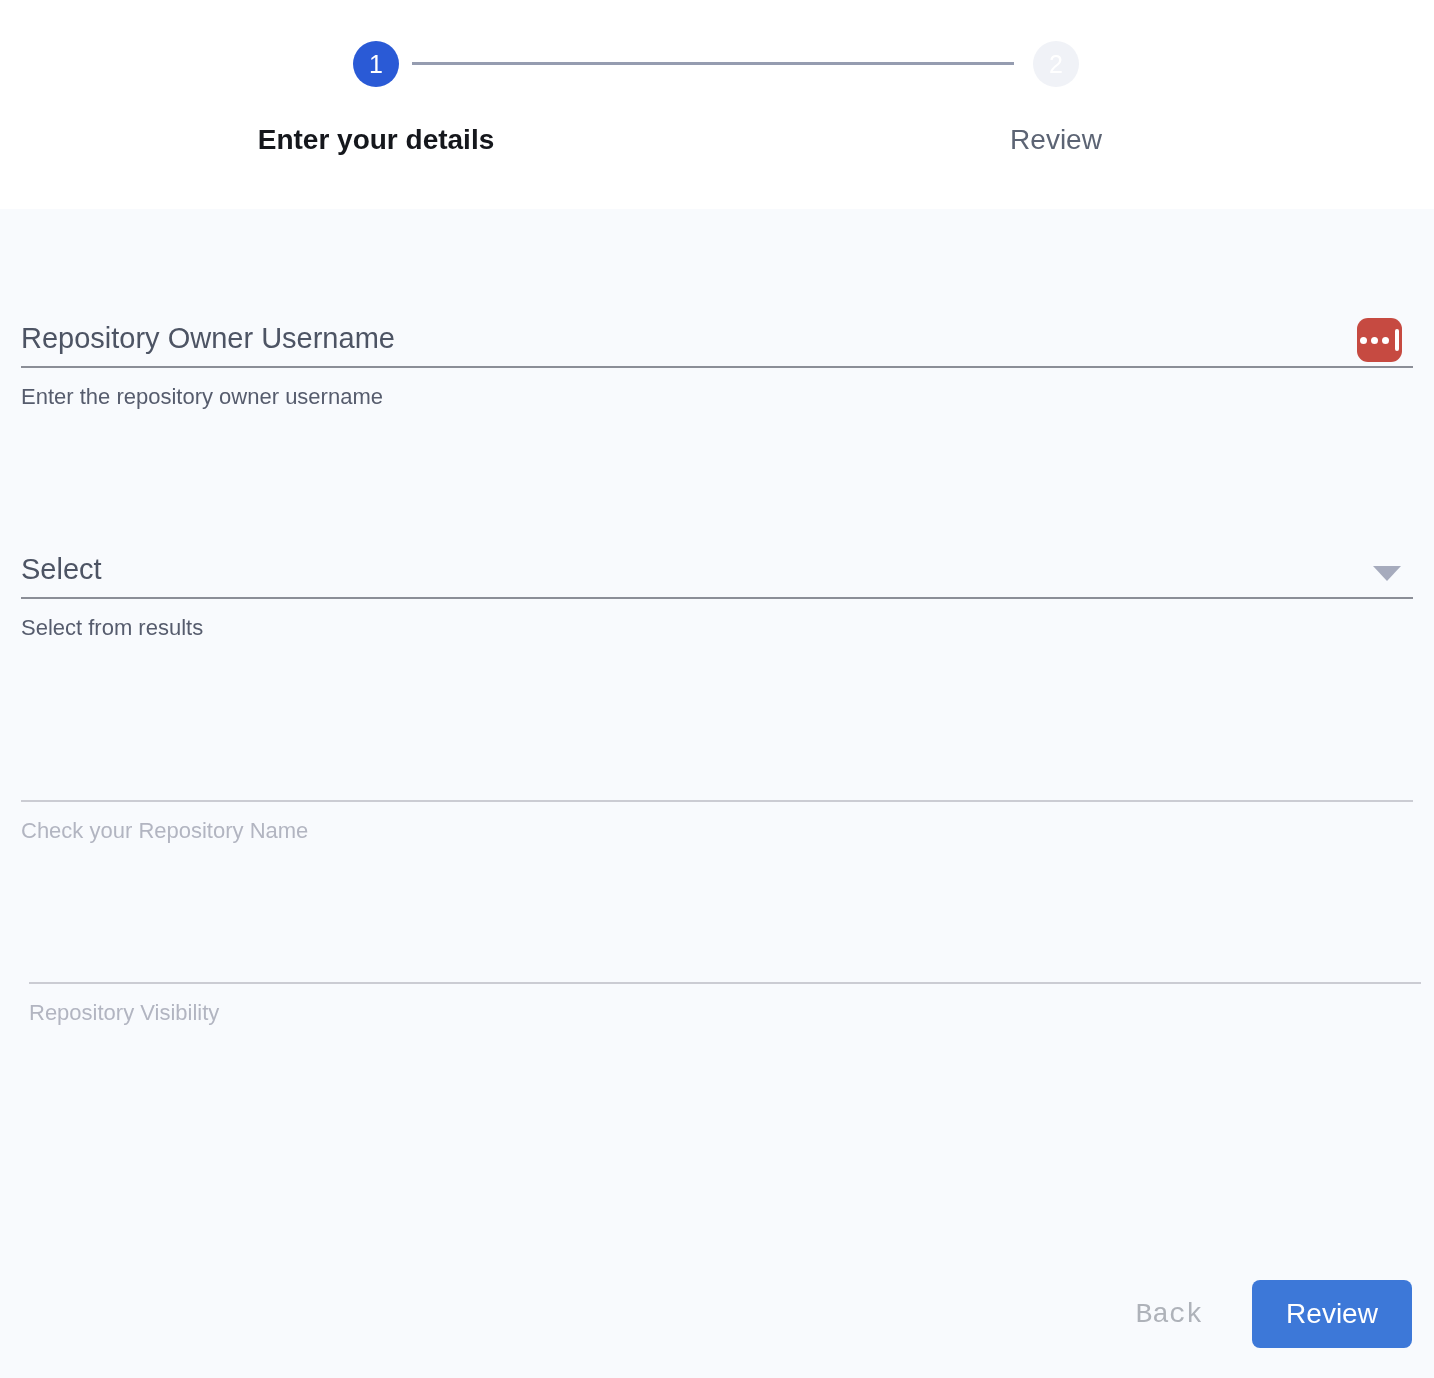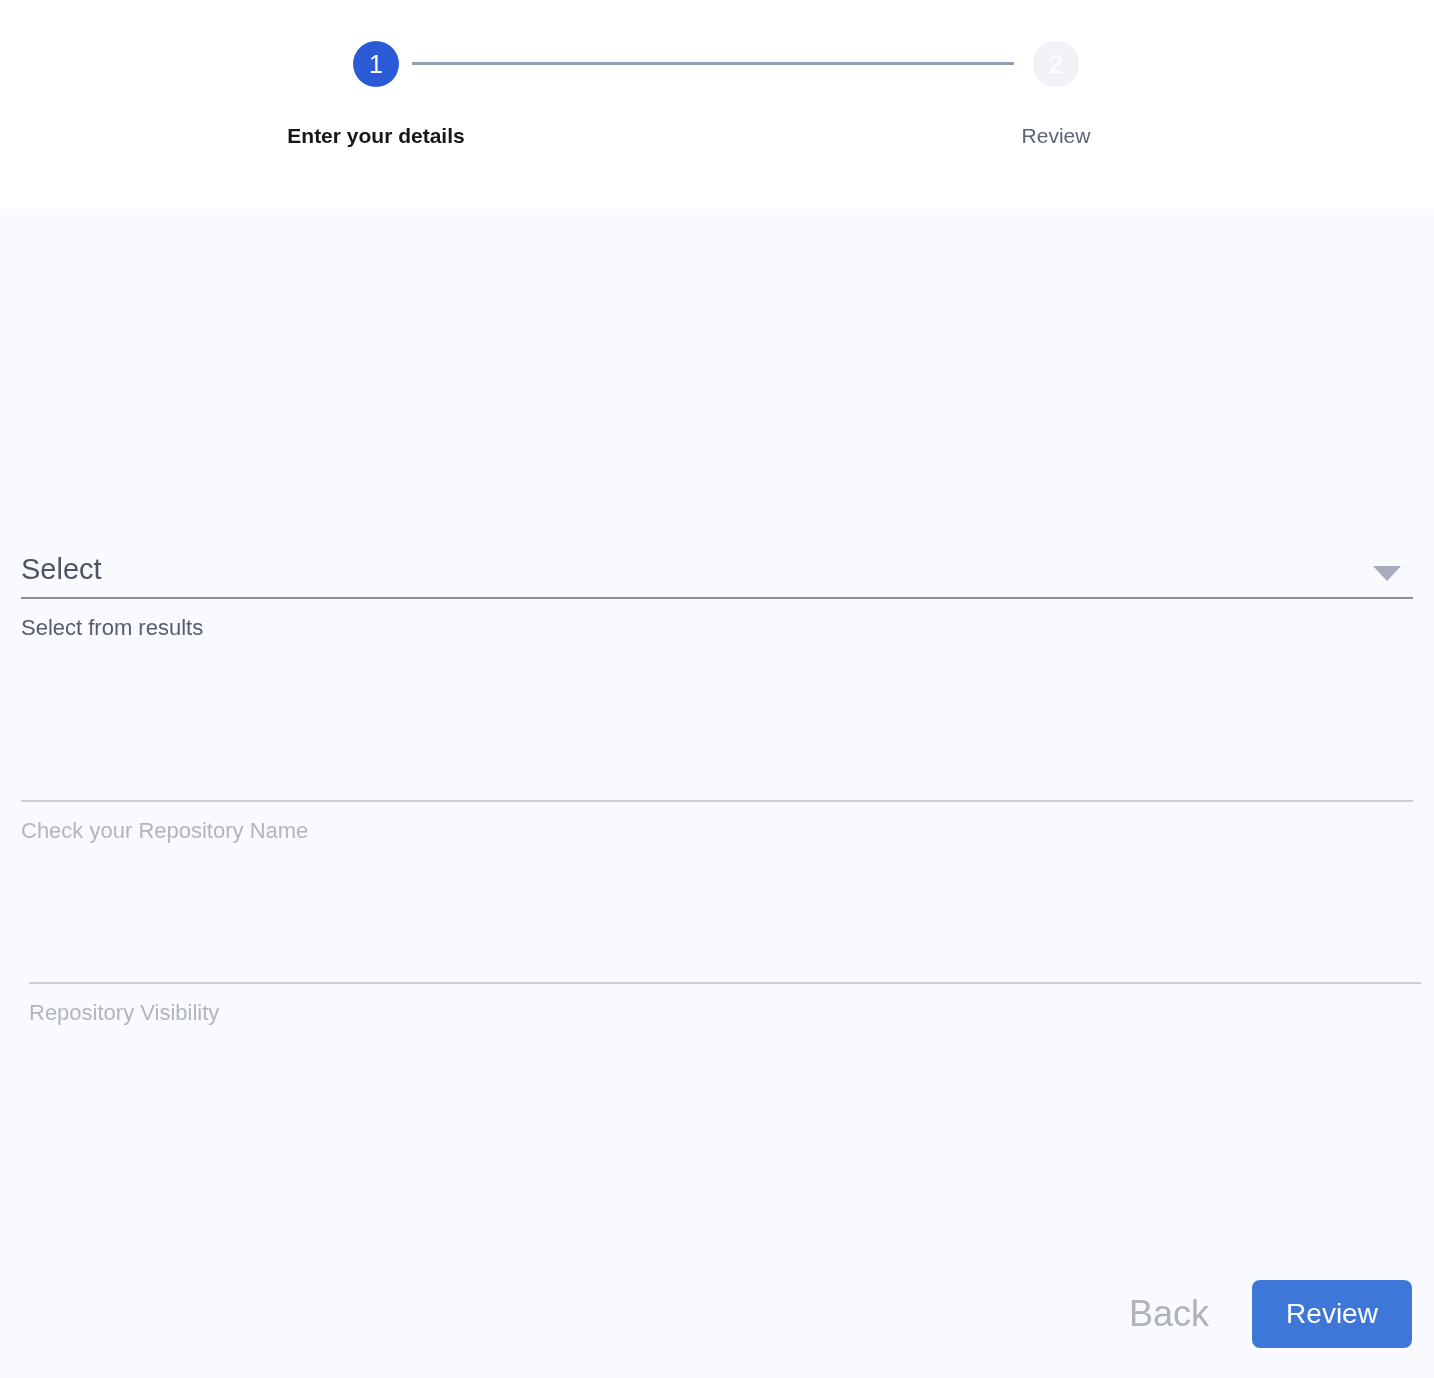--- a/index.html
+++ b/index.html
@@ -15,21 +15,21 @@
   
   .stepper { position: absolute; left: 0; top: 0; width: 1434px; height: 209px; background: #ffffff; }
   .step-circle {
     position: absolute; width: 46px; height: 46px; border-radius: 50%;
     display: flex; align-items: center; justify-content: center;
     font-size: 25px; line-height: 1;
   }
   .step-circle.active { left: 353px; top: 41px; background: #2a5ad6; color: #ffffff; }
   .step-circle.upcoming { left: 1033px; top: 41px; background: #f0f2f7; color: #ffffff; }
   .connector { position: absolute; left: 412px; top: 62px; width: 602px; height: 3px; background: #959cb0; }
-  .step-label { position: absolute; top: 124px; width: 500px; text-align: center; font-size: 21px; }
+  .step-label { position: absolute; top: 124px; width: 500px; text-align: center; font-size: 28px; }
   .step-label.s1 { left: 126px; color: #15171c; font-weight: 600; }
   .step-label.s2 { left: 806px; color: #5c6474; font-weight: 400; }
   
   .form-area { position: absolute; left: 0; top: 209px; width: 1434px; height: 1169px; background: #f8fafd; }
   .field { position: absolute; left: 21px; width: 1392px; height: 112px; }
   .field.f1 { top: 97px; }   
   .field.f2 { top: 328px; }  
   .field.f3 { top: 531px; }  
   .field.f4 { top: 713px; margin-left: 8px; }  
   .field.f5 { top: 894px; }  
@@ -53,22 +53,22 @@
   .pw-bar { width: 4px; height: 22px; border-radius: 2px; background: #ffffff; margin-left: 2px; }
   
   .chevron {
     position: absolute; left: 1352px; top: 29px; width: 0; height: 0;
     border-left: 14px solid transparent; border-right: 14px solid transparent;
     border-top: 15px solid #a6abbd;
   }
   
   .back-btn {
     position: absolute; left: 1086px; top: 1282px; width: 166px; height: 64px;
-    background: transparent; border: none; font-family: Liberation Sans, sans-serif;
-    font-size: 36px; color: #aeb2b9; display: flex; align-items: center; justify-content: center;
+    background: transparent; border: none; font-family: Liberation Mono, monospace;
+    font-size: 28px; color: #aeb2b9; display: flex; align-items: center; justify-content: center;
     cursor: pointer;
   }
   .review-btn {
     position: absolute; left: 1252px; top: 1280px; width: 160px; height: 68px;
     background: #3d78d8; border: none; border-radius: 8px; font-family: inherit;
     font-size: 28px; color: #ffffff; display: flex; align-items: center; justify-content: center;
     cursor: pointer;
   }
 </style>
 </head>
@@ -79,20 +79,31 @@
   <div class="stepper">
     <div class="step-circle active">1</div>
     <div class="connector"></div>
     <div class="step-circle upcoming">2</div>
     <div class="step-label s1">Enter your details</div>
     <div class="step-label s2">Review</div>
   </div>
 
   <div class="form-area">
 
+    <div class="field f1">
+      <div class="field-value">Repository Owner Username</div>
+      <div class="pw-icon">
+        <span class="pw-dot"></span>
+        <span class="pw-dot"></span>
+        <span class="pw-dot"></span>
+        <span class="pw-bar"></span>
+      </div>
+      <div class="underline strong"></div>
+      <div class="helper">Enter the repository owner username</div>
+    </div>
 
     <div class="field f2">
       <div class="field-value">Select</div>
       <div class="chevron"></div>
       <div class="underline strong"></div>
       <div class="helper">Select from results</div>
     </div>
 
     <div class="field f3">
       <div class="field-value"></div>

